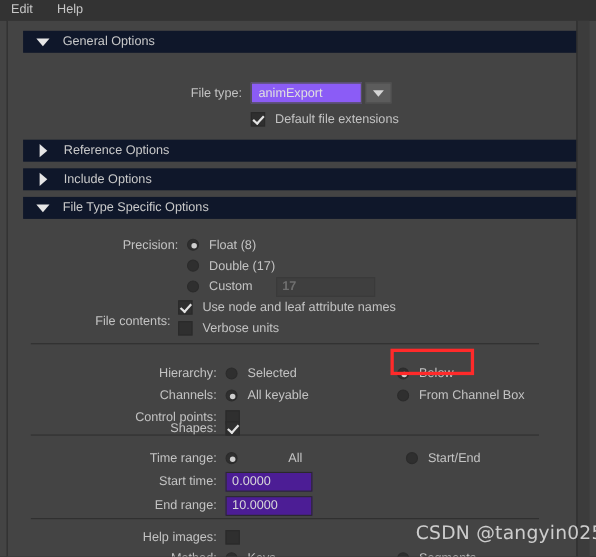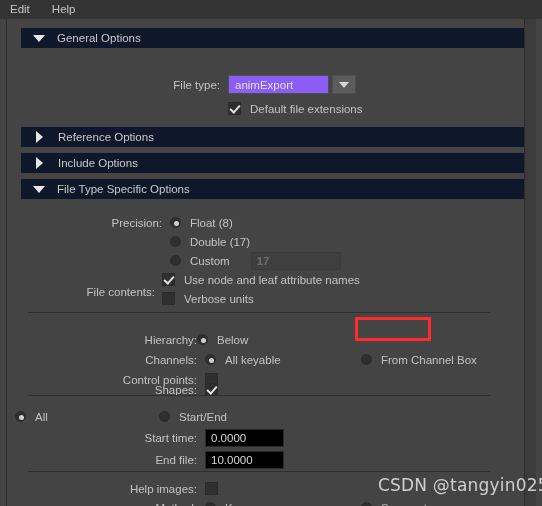--- a/index.html
+++ b/index.html
@@ -92,21 +92,21 @@
   }
   .lbl {
     text-align: right;
     color: #c3c3c3;
     font-size: 11.5px;
     white-space: nowrap;
   }
 
   
   .tinput {
-    background: #000000;
+    background: #4c1d95;
     border: 1px solid #2a2a2a;
     height: 18px;
     color: #d8d8d8;
     font-size: 11.5px;
     font-family: "Liberation Sans", sans-serif;
     padding: 0 5px;
     line-height: 16px;
     display: flex; align-items: center;
   }
   .tinput.disabled {
@@ -289,20 +289,24 @@
       <div class="row" style="top:269px; left:0; width:523px;">
         <span style="width:155px;"></span>
         <span class="cb"></span>
         <span class="rb-label">Verbose units</span>
       </div>
 
       <div class="sep" style="top:293px; left:21px; width:462px;"></div>
 
       <div class="row" style="top:310px; left:0; width:523px;">
         <span class="lbl" style="width:190px;">Hierarchy:</span>
+        <span class="opt" style="margin-left:8px; width:156px;">
+          <span class="rb"></span>
+          <span class="rb-label">Selected</span>
+        </span>
         <span class="opt">
           <span class="rb on"></span>
           <span class="rb-label">Below</span>
         </span>
       </div>
 
       <div class="row" style="top:330px; left:0; width:523px;">
         <span class="lbl" style="width:190px;">Channels:</span>
         <span class="opt" style="margin-left:8px; width:156px;">
           <span class="rb on"></span>
@@ -320,37 +324,38 @@
       </div>
 
       <div class="row" style="top:360px; left:0; width:523px;">
         <span class="lbl" style="width:190px;">Shapes:</span>
         <span class="cb on" style="margin-left:8px;"></span>
       </div>
 
       <div class="sep" style="top:376px; left:21px; width:462px;"></div>
 
       <div class="row" style="top:387px; left:0; width:523px;">
-        <span class="opt" style="margin-left:8px; width:144px;">
+        <span class="lbl" style="width:190px;">Time range:</span>
+        <span class="opt" style="margin-left:8px; width:164px;gap:37px;">
           <span class="rb on"></span>
           <span class="rb-label">All</span>
         </span>
         <span class="opt">
           <span class="rb"></span>
           <span class="rb-label">Start/End</span>
         </span>
       </div>
 
       <div class="row" style="top:408px; left:0; width:523px;">
         <span class="lbl" style="width:190px;">Start time:</span>
         <span class="tinput" style="margin-left:8px; width:79px;">0.0000</span>
       </div>
 
       <div class="row" style="top:430px; left:0; width:523px;">
-        <span class="lbl" style="width:190px;">End file:</span>
+        <span class="lbl" style="width:190px;">End range:</span>
         <span class="tinput" style="margin-left:8px; width:79px;">10.0000</span>
       </div>
 
       <div class="sep" style="top:452px; left:21px; width:462px;"></div>
 
       <div class="row" style="top:459px; left:0; width:523px;">
         <span class="lbl" style="width:190px;">Help images:</span>
         <span class="cb" style="margin-left:8px;"></span>
       </div>
 

